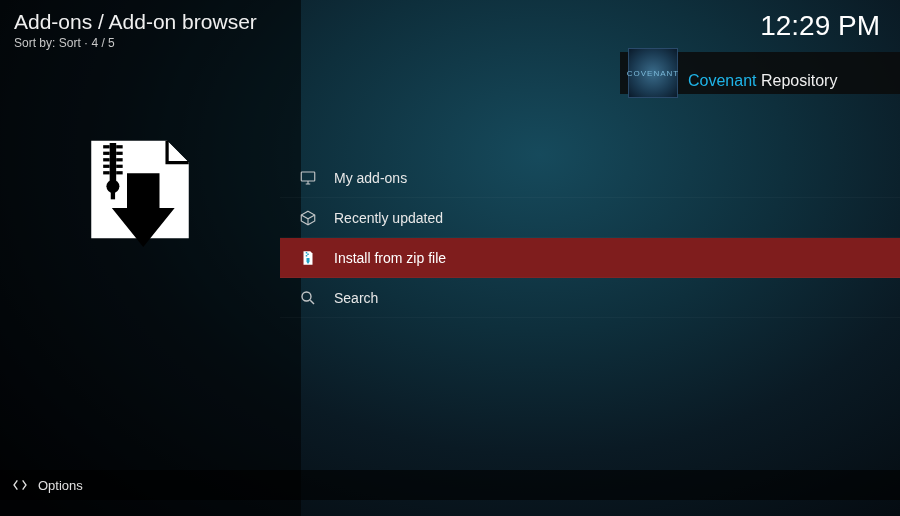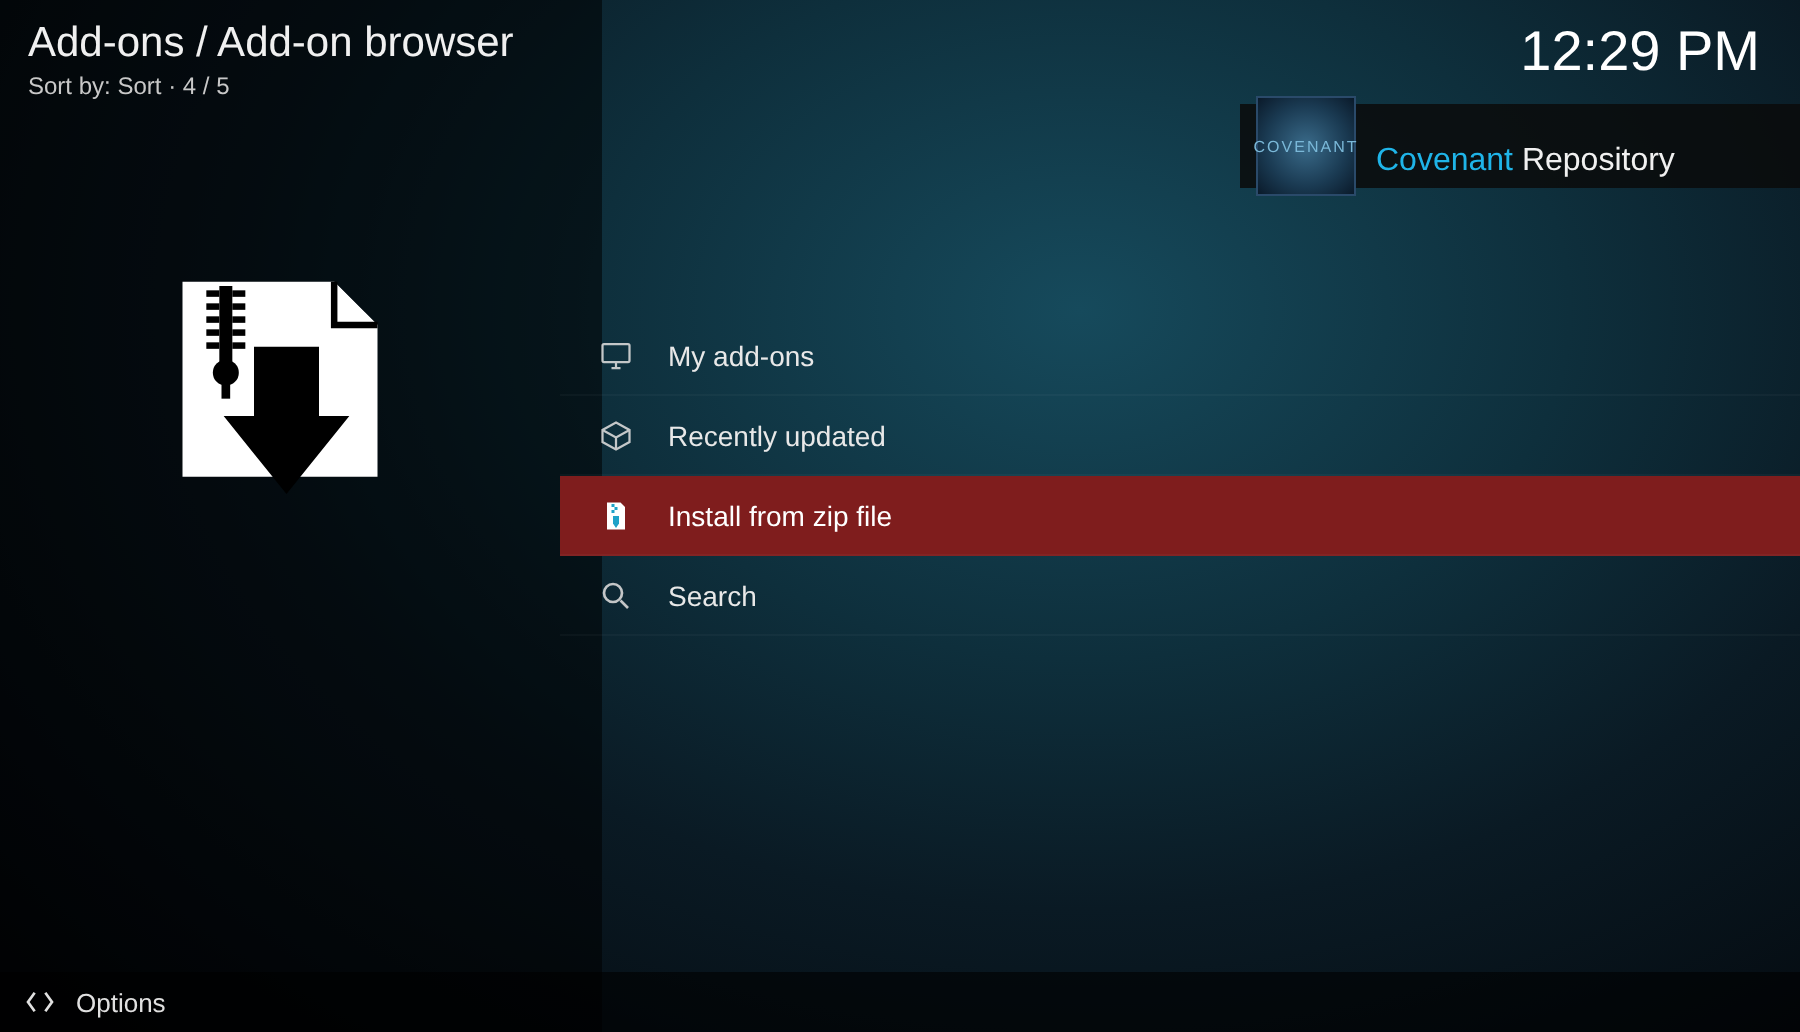--- a/index.html
+++ b/index.html
@@ -97,21 +97,21 @@
   .item-icon {
     width: 20px; height: 20px;
     display: flex; align-items: center; justify-content: center;
     opacity: 0.9;
   }
   .list-item.selected .item-icon { opacity: 1; }
 
   
   .footer {
     position: absolute;
-    left: 0; bottom: 0;
+    left: 0; bottom: 16px;
     width: 100%; height: 30px;
     background: rgba(0,0,0,0.6);
     display: flex;
     align-items: center;
     padding-left: 12px;
     gap: 10px;
     font-size: 13px;
     color: #e0e0e0;
   }
   .footer-icon { width: 16px; height: 16px; display:flex; align-items:center; justify-content:center; }

